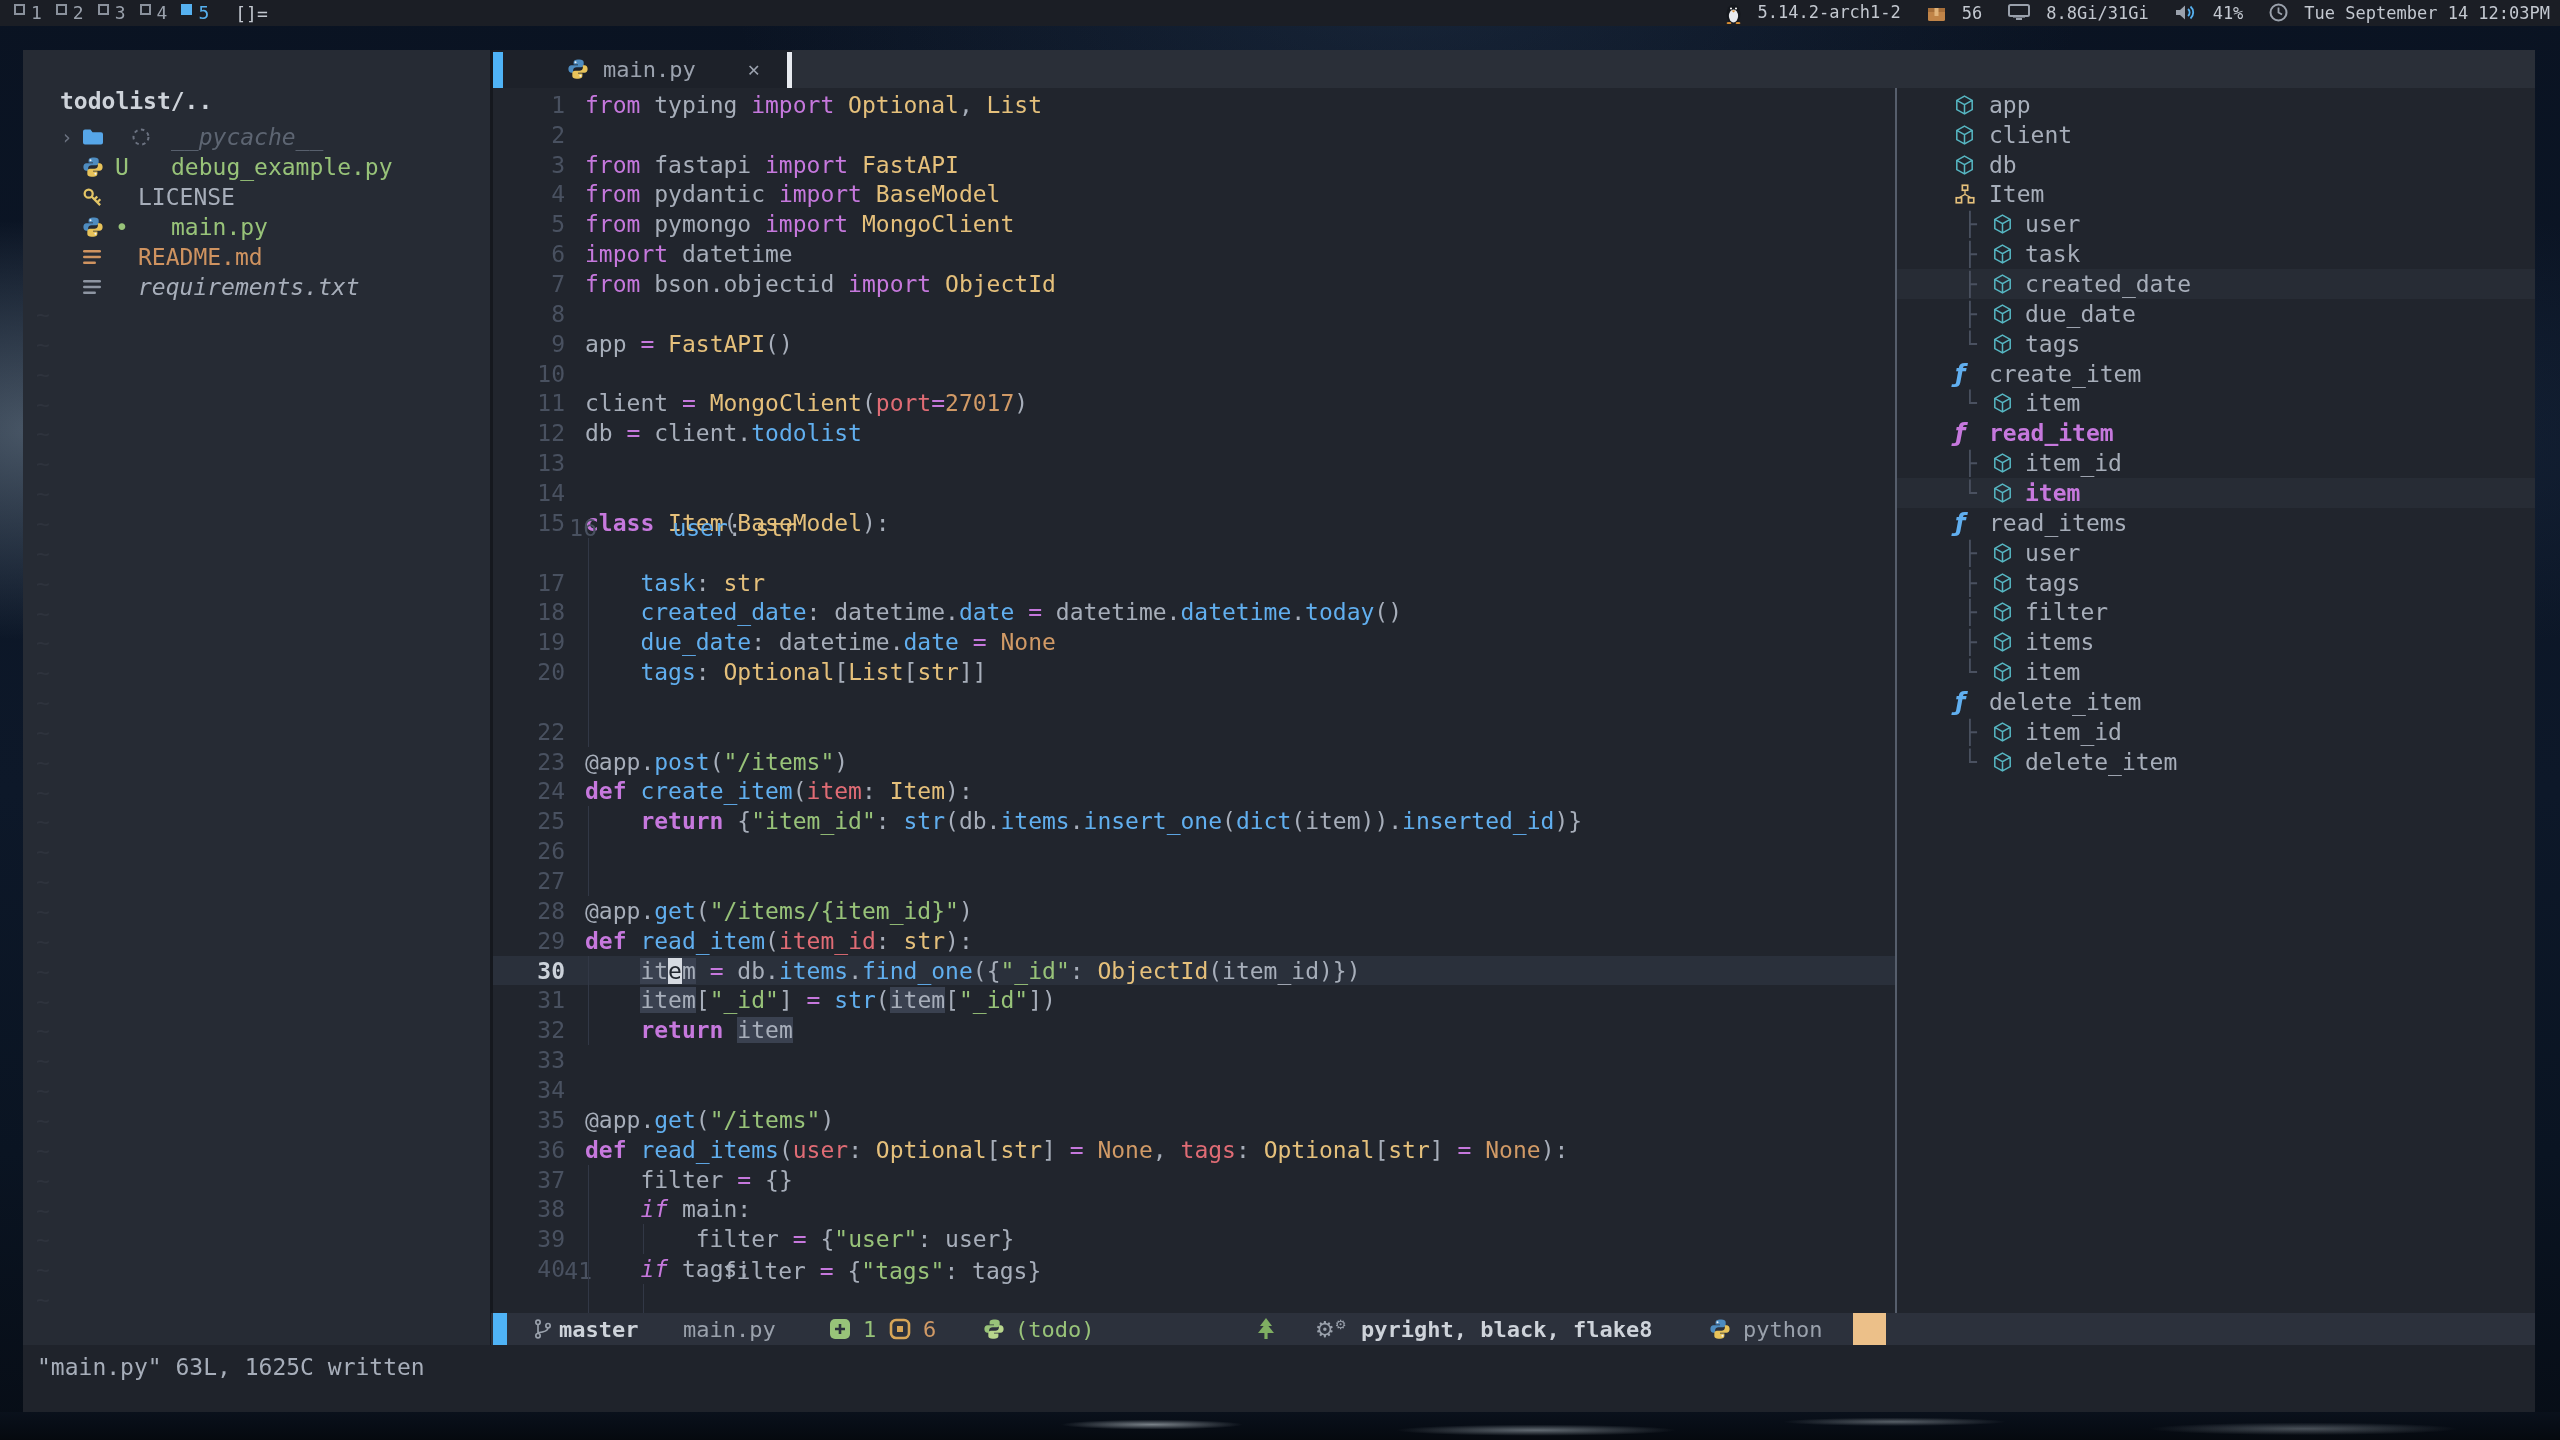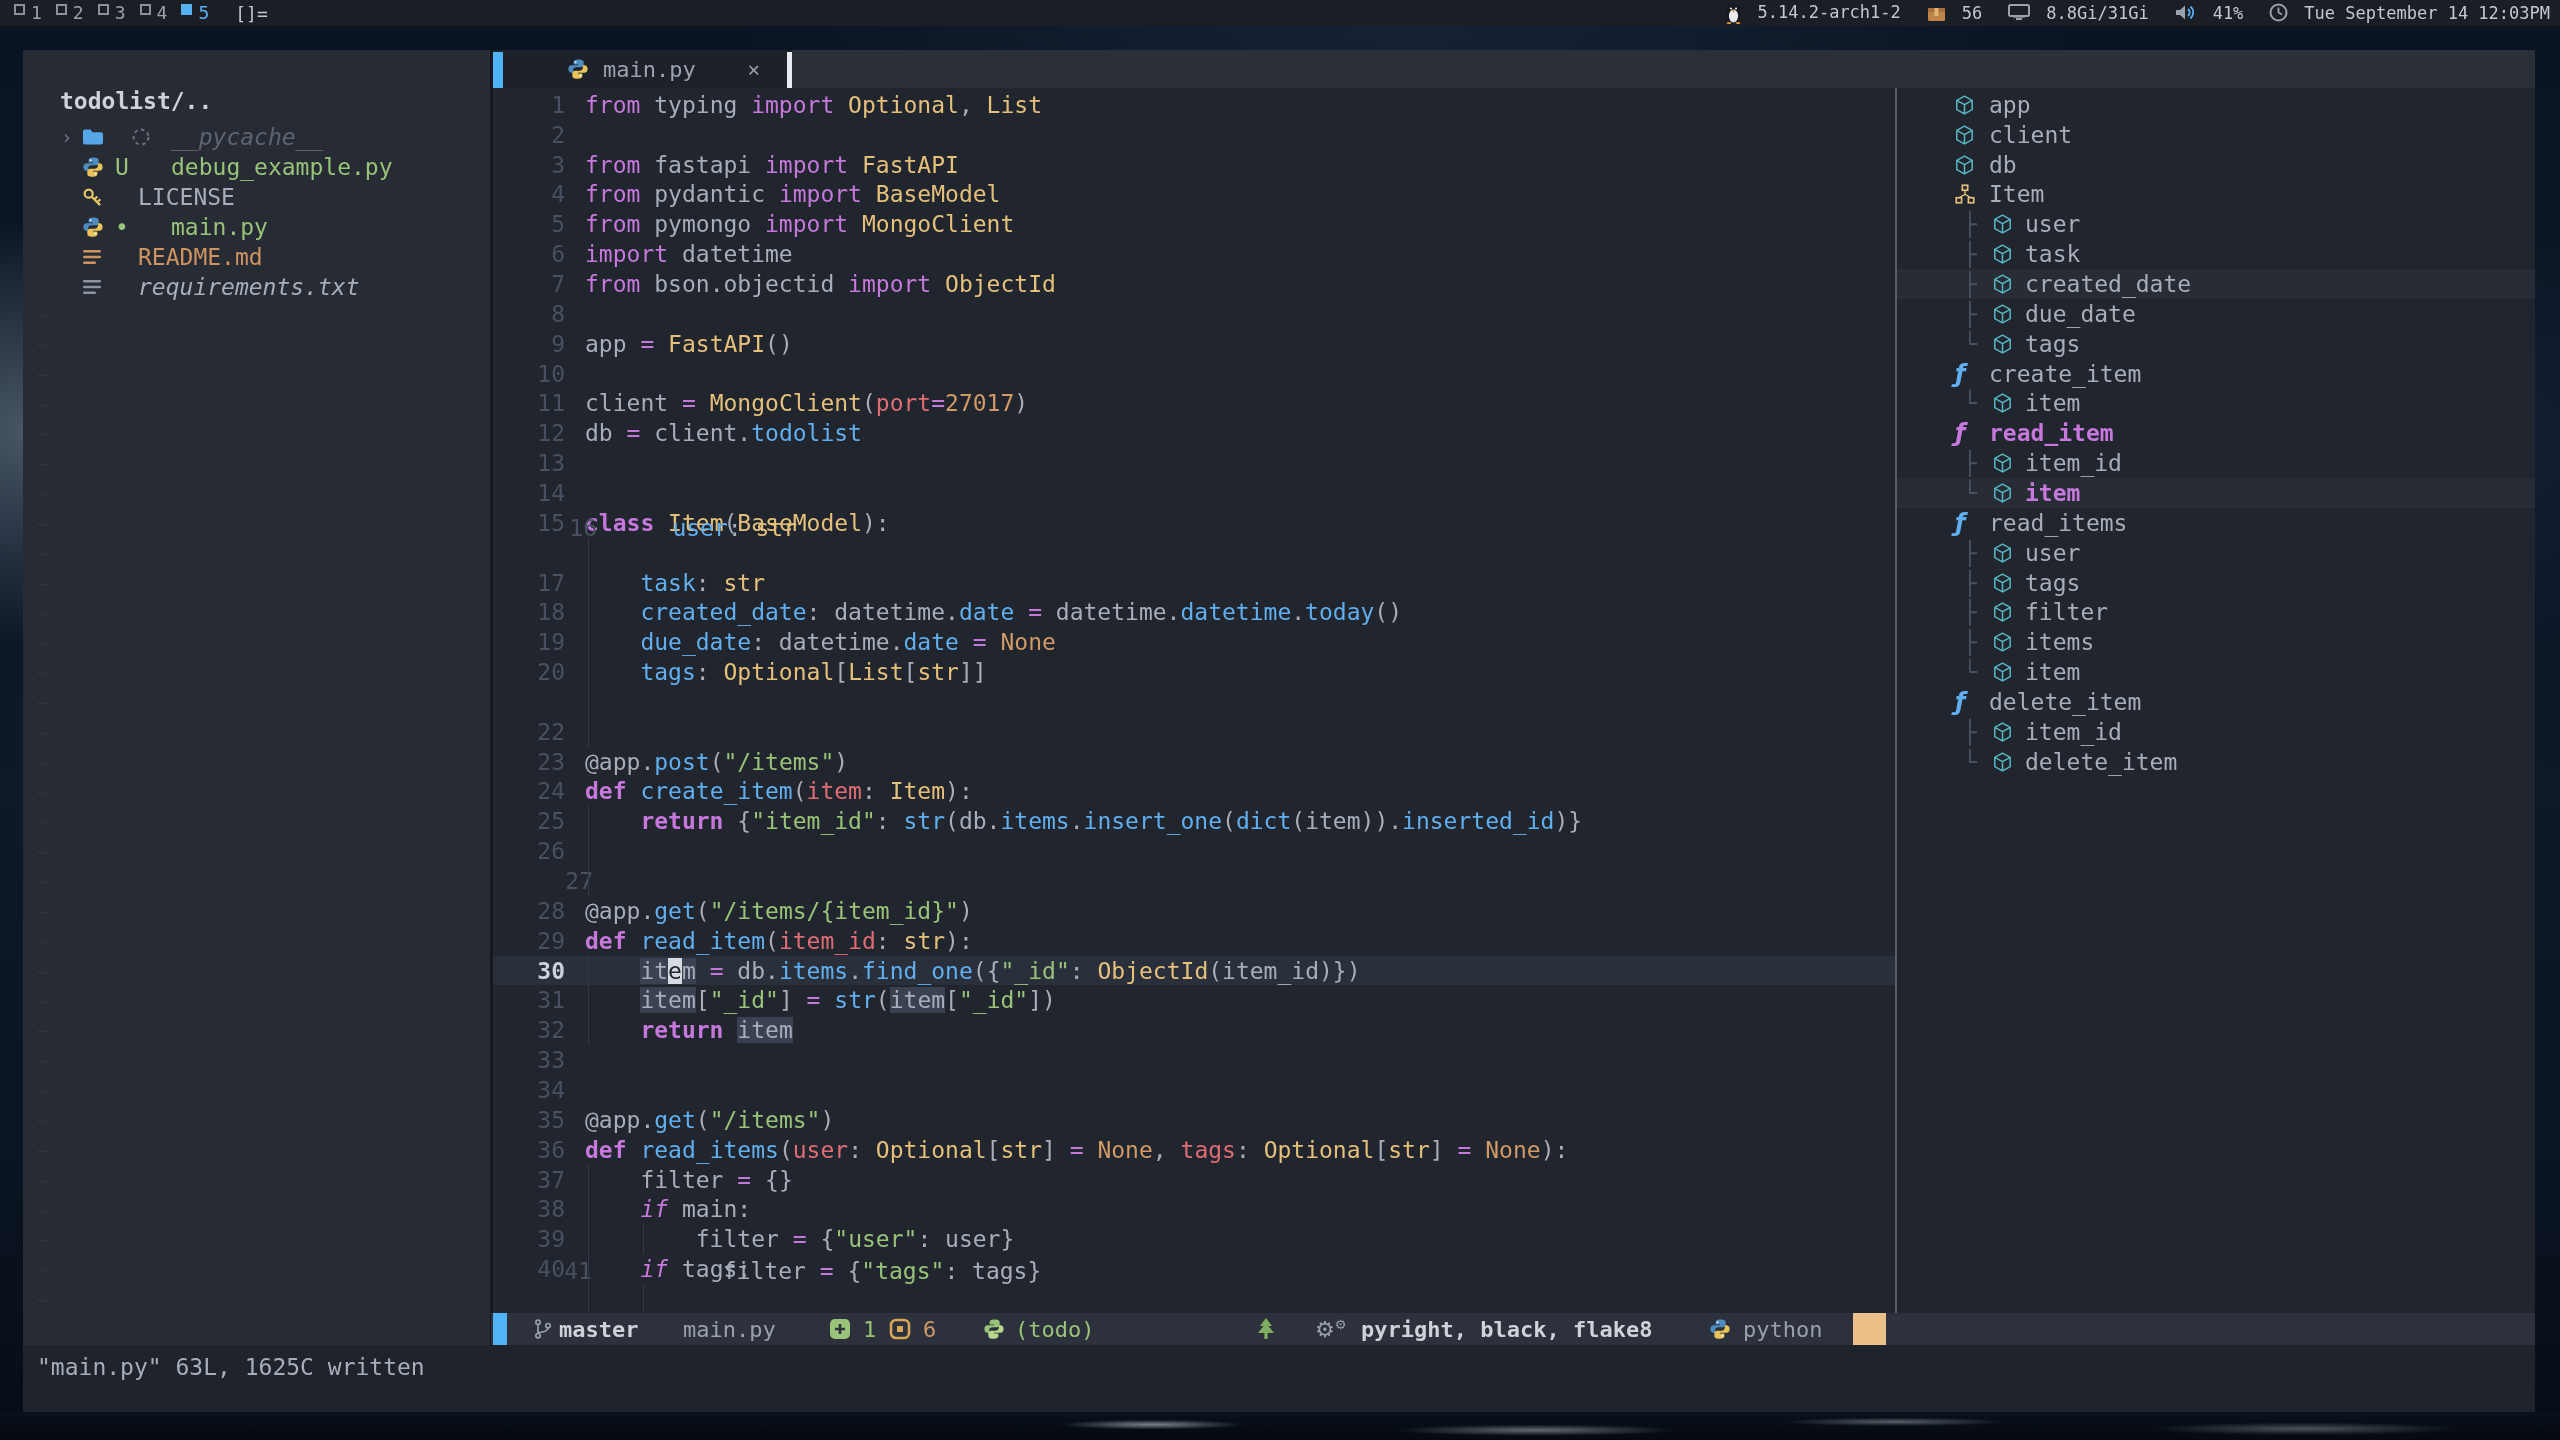--- a/index.html
+++ b/index.html
@@ -323,21 +323,21 @@
       <div class="eline" style="top: 425px; height: 29.85px; padding-left: 32px;"><span class="lnum">16</span><span class="lcode"><span class="tk-f">    user</span><span class="tk-d">: </span><span class="tk-t">str</span></span></div>
       <div class="eline" style="top: 479.6px; height: 29.85px;"><span class="lnum">17</span><span class="lcode"><span class="tk-f">    task</span><span class="tk-d">: </span><span class="tk-t">str</span></span></div>
       <div class="eline" style="top: 509.45px; height: 29.85px;"><span class="lnum">18</span><span class="lcode"><span class="tk-f">    created_date</span><span class="tk-d">: datetime.</span><span class="tk-f">date</span><span class="tk-o"> =</span><span class="tk-d"> datetime.</span><span class="tk-f">datetime</span><span class="tk-d">.</span><span class="tk-f">today</span><span class="tk-d">()</span></span></div>
       <div class="eline" style="top: 539.3px; height: 29.85px;"><span class="lnum">19</span><span class="lcode"><span class="tk-f">    due_date</span><span class="tk-d">: datetime.</span><span class="tk-f">date</span><span class="tk-o"> =</span><span class="tk-num"> None</span></span></div>
       <div class="eline" style="top: 569.15px; height: 29.85px;"><span class="lnum">20</span><span class="lcode"><span class="tk-f">    tags</span><span class="tk-d">: </span><span class="tk-t">Optional</span><span class="tk-d">[</span><span class="tk-t">List</span><span class="tk-d">[</span><span class="tk-t">str</span><span class="tk-d">]]</span></span></div>
       <div class="eline" style="top: 628.85px; height: 29.85px;"><span class="lnum">22</span><span class="lcode"></span></div>
       <div class="eline" style="top: 658.7px; height: 29.85px;"><span class="lnum">23</span><span class="lcode"><span class="tk-d">@app.</span><span class="tk-f">post</span><span class="tk-d">(</span><span class="tk-s">"/items"</span><span class="tk-d">)</span></span></div>
       <div class="eline" style="top: 688.55px; height: 29.85px;"><span class="lnum">24</span><span class="lcode"><span class="tk-kb">def</span><span class="tk-f"> create_item</span><span class="tk-d">(</span><span class="tk-p">item</span><span class="tk-d">: </span><span class="tk-t">Item</span><span class="tk-d">):</span></span></div>
       <div class="eline" style="top: 718.4px; height: 29.85px;"><span class="lnum">25</span><span class="lcode"><span class="tk-kb">    return</span><span class="tk-d"> {</span><span class="tk-s">"item_id"</span><span class="tk-d">: </span><span class="tk-f">str</span><span class="tk-d">(db.</span><span class="tk-f">items</span><span class="tk-d">.</span><span class="tk-f">insert_one</span><span class="tk-d">(</span><span class="tk-f">dict</span><span class="tk-d">(item)).</span><span class="tk-f">inserted_id</span><span class="tk-d">)}</span></span></div>
       <div class="eline" style="top: 748.25px; height: 29.85px;"><span class="lnum">26</span><span class="lcode"></span></div>
-      <div class="eline" style="top: 778.1px; height: 29.85px; padding-left: 28px;"><span class="lnum">27</span><span class="lcode"></span></div>
+      <div class="eline" style="top: 778.1px; height: 29.85px;"><span class="lnum">27</span><span class="lcode"></span></div>
       <div class="eline" style="top: 807.95px; height: 29.85px;"><span class="lnum">28</span><span class="lcode"><span class="tk-d">@app.</span><span class="tk-f">get</span><span class="tk-d">(</span><span class="tk-s">"/items/{item_id}"</span><span class="tk-d">)</span></span></div>
       <div class="eline" style="top: 837.8px; height: 29.85px;"><span class="lnum">29</span><span class="lcode"><span class="tk-kb">def</span><span class="tk-f"> read_item</span><span class="tk-d">(</span><span class="tk-p">item_id</span><span class="tk-d">: </span><span class="tk-t">str</span><span class="tk-d">):</span></span></div>
       <div class="eline curline" style="top: 867.65px; height: 29.85px;"><span class="lnum">30</span><span class="lcode"><span class="tk-d">    </span><span class="tk-hl">it</span><span class="tk-cur">e</span><span class="tk-hl">m</span><span class="tk-o"> =</span><span class="tk-d"> db.</span><span class="tk-f">items</span><span class="tk-d">.</span><span class="tk-f">find_one</span><span class="tk-d">({</span><span class="tk-s">"_id"</span><span class="tk-d">: </span><span class="tk-t">ObjectId</span><span class="tk-d">(item_id)})</span></span></div>
       <div class="eline" style="top: 897.5px; height: 29.85px;"><span class="lnum">31</span><span class="lcode"><span class="tk-d">    </span><span class="tk-hl">item</span><span class="tk-d">[</span><span class="tk-s">"_id"</span><span class="tk-d">] </span><span class="tk-o">=</span><span class="tk-d"> </span><span class="tk-f">str</span><span class="tk-d">(</span><span class="tk-hl">item</span><span class="tk-d">[</span><span class="tk-s">"_id"</span><span class="tk-d">])</span></span></div>
       <div class="eline" style="top: 927.35px; height: 29.85px;"><span class="lnum">32</span><span class="lcode"><span class="tk-kb">    return</span><span class="tk-d"> </span><span class="tk-hl">item</span></span></div>
       <div class="eline" style="top: 957.2px; height: 29.85px;"><span class="lnum">33</span><span class="lcode"></span></div>
       <div class="eline" style="top: 987.05px; height: 29.85px;"><span class="lnum">34</span><span class="lcode"></span></div>
       <div class="eline" style="top: 1016.9px; height: 29.85px;"><span class="lnum">35</span><span class="lcode"><span class="tk-d">@app.</span><span class="tk-f">get</span><span class="tk-d">(</span><span class="tk-s">"/items"</span><span class="tk-d">)</span></span></div>
       <div class="eline" style="top: 1046.75px; height: 29.85px;"><span class="lnum">36</span><span class="lcode"><span class="tk-kb">def</span><span class="tk-f"> read_items</span><span class="tk-d">(</span><span class="tk-p">user</span><span class="tk-d">: </span><span class="tk-t">Optional</span><span class="tk-d">[</span><span class="tk-t">str</span><span class="tk-d">] </span><span class="tk-o">=</span><span class="tk-num"> None</span><span class="tk-d">, </span><span class="tk-p">tags</span><span class="tk-d">: </span><span class="tk-t">Optional</span><span class="tk-d">[</span><span class="tk-t">str</span><span class="tk-d">] </span><span class="tk-o">=</span><span class="tk-num"> None</span><span class="tk-d">):</span></span></div>
       <div class="eline" style="top: 1076.6px; height: 29.85px;"><span class="lnum">37</span><span class="lcode"><span class="tk-d">    filter </span><span class="tk-o">=</span><span class="tk-d"> {}</span></span></div>

